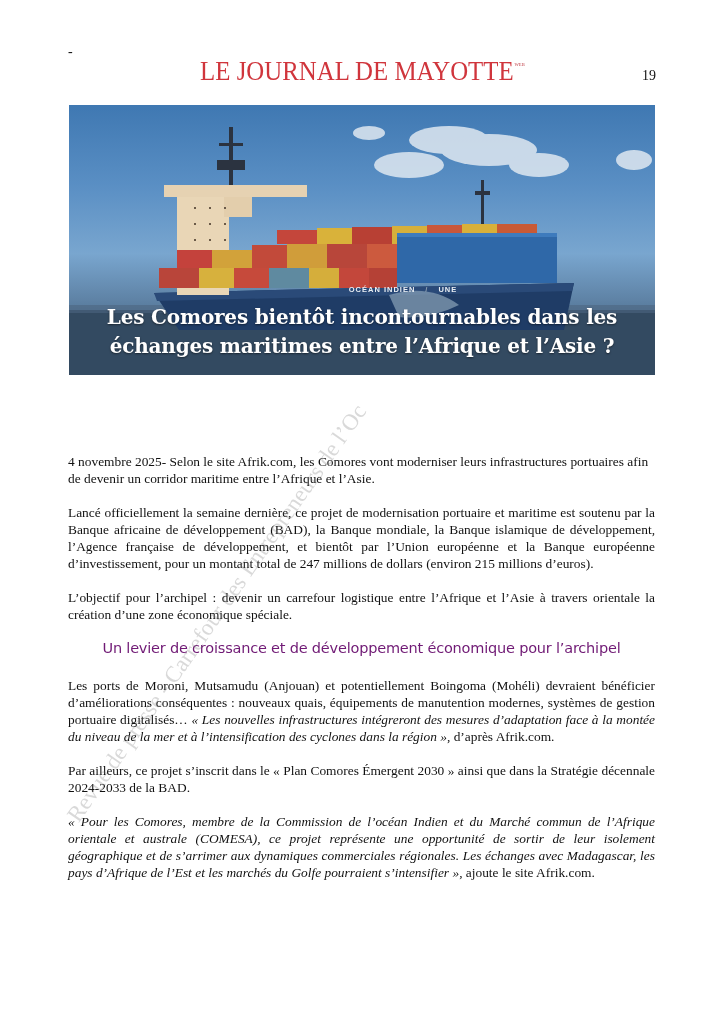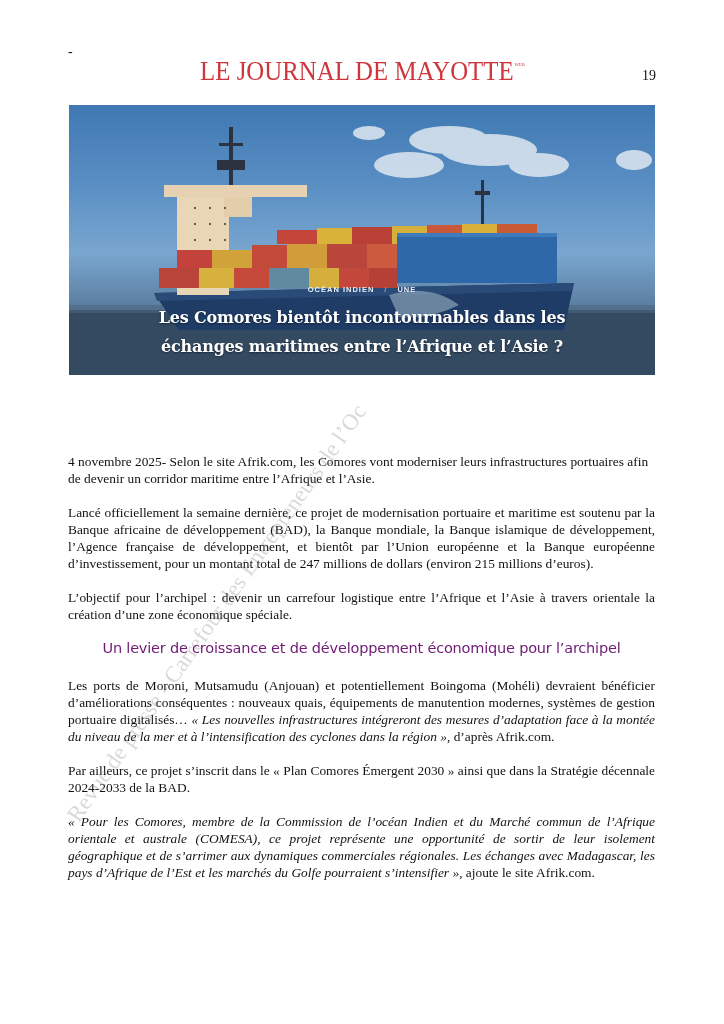--- a/index.html
+++ b/index.html
@@ -10,24 +10,24 @@
   .masthead { position: absolute; left: 0; width: 724px; top: 56px; text-align: center; }
   .masthead-title { display: inline-block; font-family: "Liberation Serif", serif;
          font-size: 27px; color: #d0353c; letter-spacing: 0px; transform: scaleX(0.92); }
   .masthead-web { font-size: 5px; color: #c04048; vertical-align: top; position: relative; top: 6px; margin-left: 1px; }
 
   .hero { position: absolute; left: 69px; top: 105px; width: 586px; height: 270px; overflow: hidden;
           background: linear-gradient(180deg, #3f78b2 0%, #5a8fc4 30%, #79a6cf 55%, #5f83a6 72%, #2c4660 100%); }
   .hero svg { position: absolute; left: 0; top: 0; }
   .hero-cat { position: absolute; left: 0; width: 586px; top: 180px; text-align: center;
           font-family: "Liberation Sans", sans-serif; font-weight: bold; font-size: 7.5px;
-          letter-spacing: 1px; color: #e9eef3; }
+          letter-spacing: 1px; color: #e9eef3; padding-left: 41px; }
   .hero-cat .sep { color: #8ea0b2; margin: 0 10px; }
   .hero-title { position: absolute; left: 0; width: 586px; top: 198px; text-align: center;
-          font-family: "DejaVu Serif", serif; font-weight: bold; font-size: 16px; line-height: 29px;
+          font-family: "DejaVu Serif", serif; font-weight: bold; font-size: 20px; line-height: 29px;
           color: #ffffff; text-shadow: 0 1px 2px rgba(0,0,0,0.5); letter-spacing: -0.2px; }
 
   .article { position: absolute; left: 68px; top: 405px; width: 587px; font-size: 13.4px; line-height: 17px; }
   .article p { margin: 0 0 17px 0; text-align: justify; }
   .article p.nojust { text-align: left; margin-top: 48px; }
   .article .it { font-style: italic; }
   .subhead { font-family: "DejaVu Sans", sans-serif; color: #701a75; font-size: 14.5px;
              text-align: center; margin: 2px 0 20px 0; letter-spacing: -0.2px; }
 
   .watermark { position: absolute; left: 20px; top: 520px; font-family: "Liberation Serif", serif;

